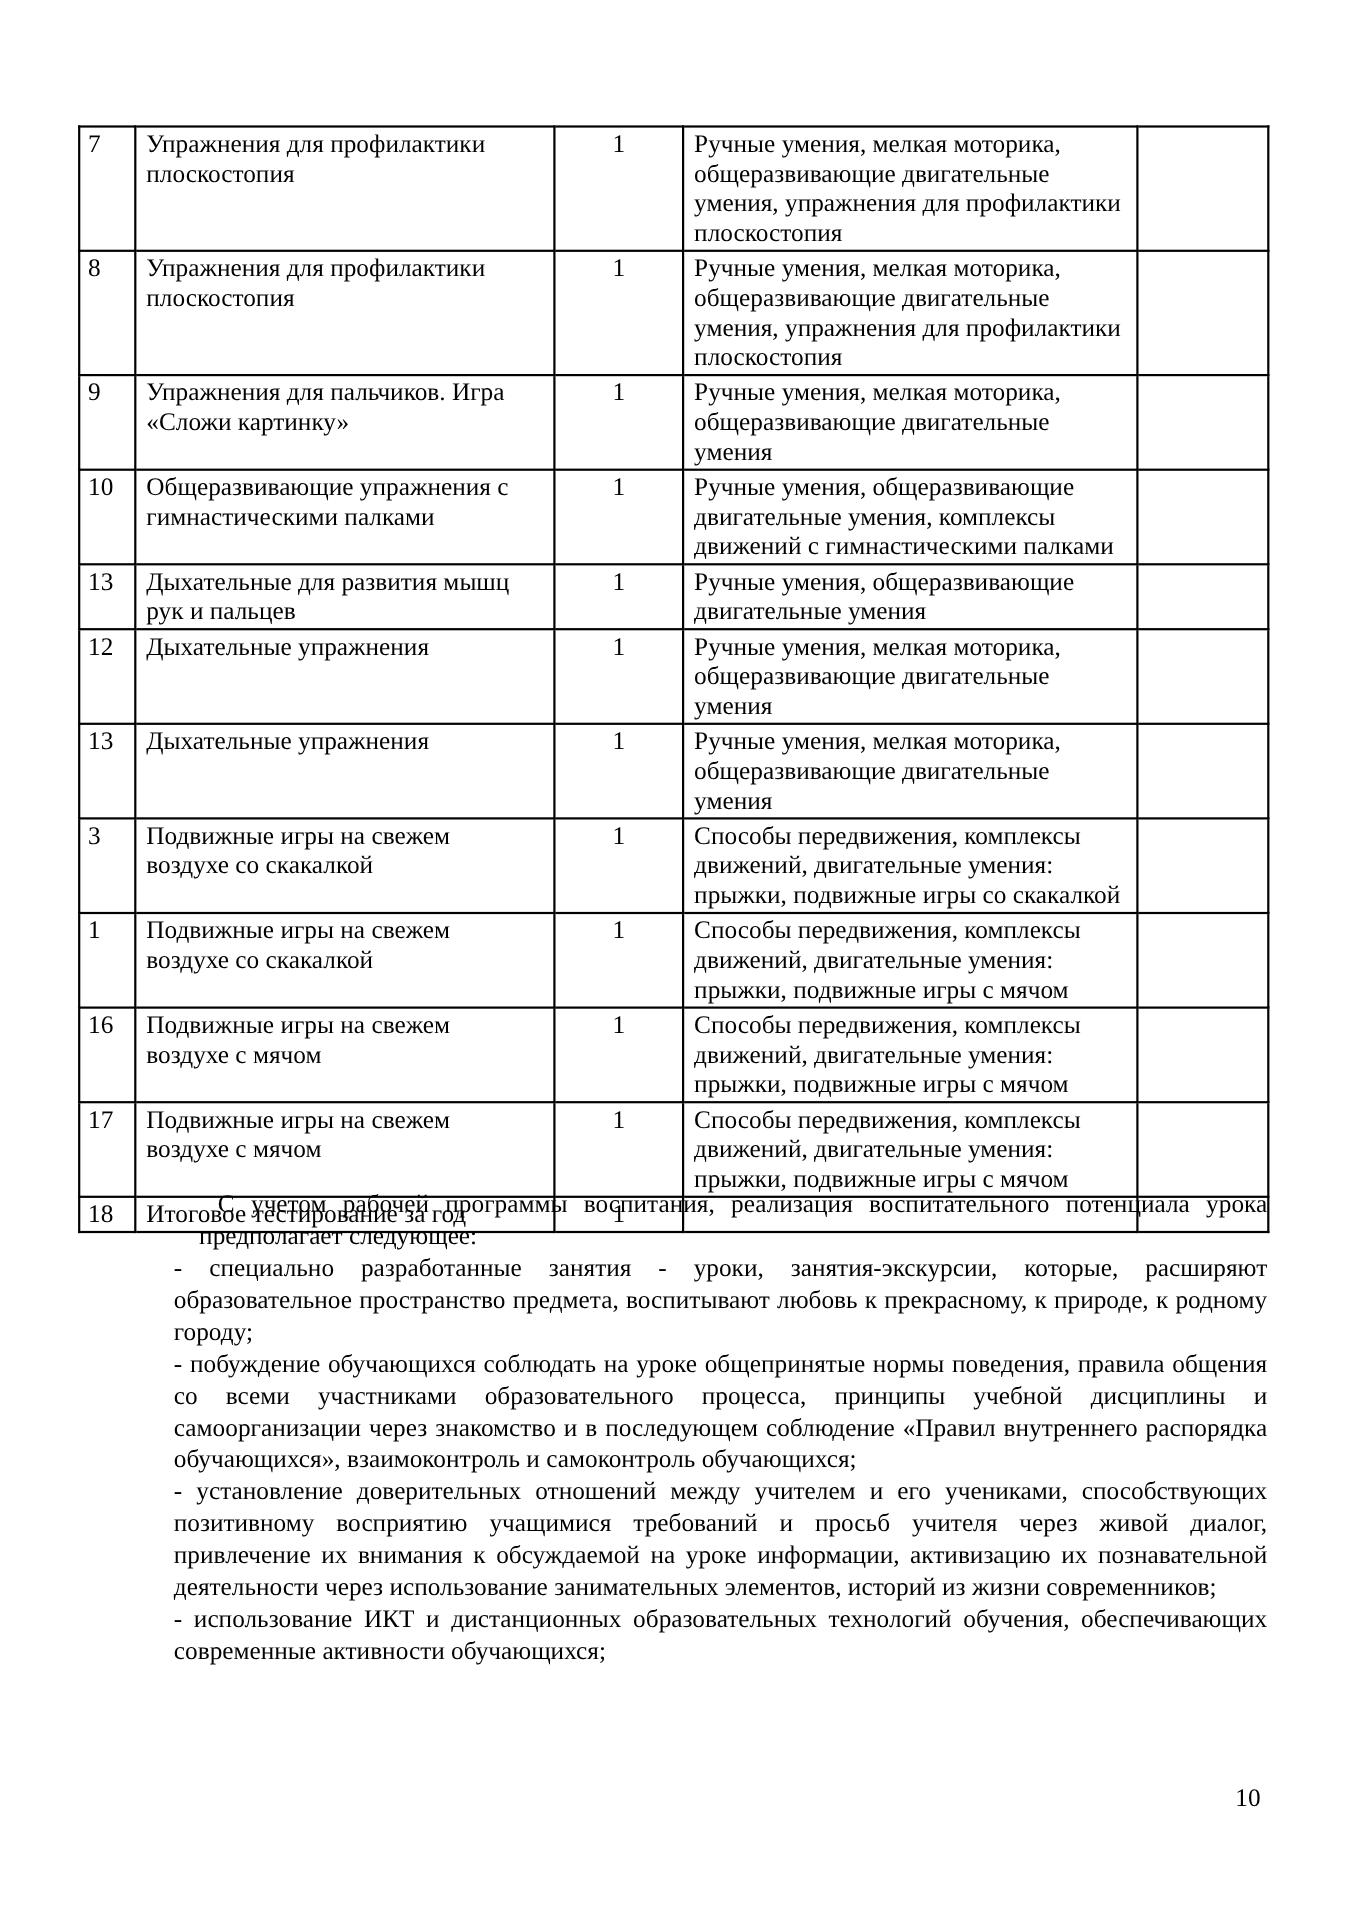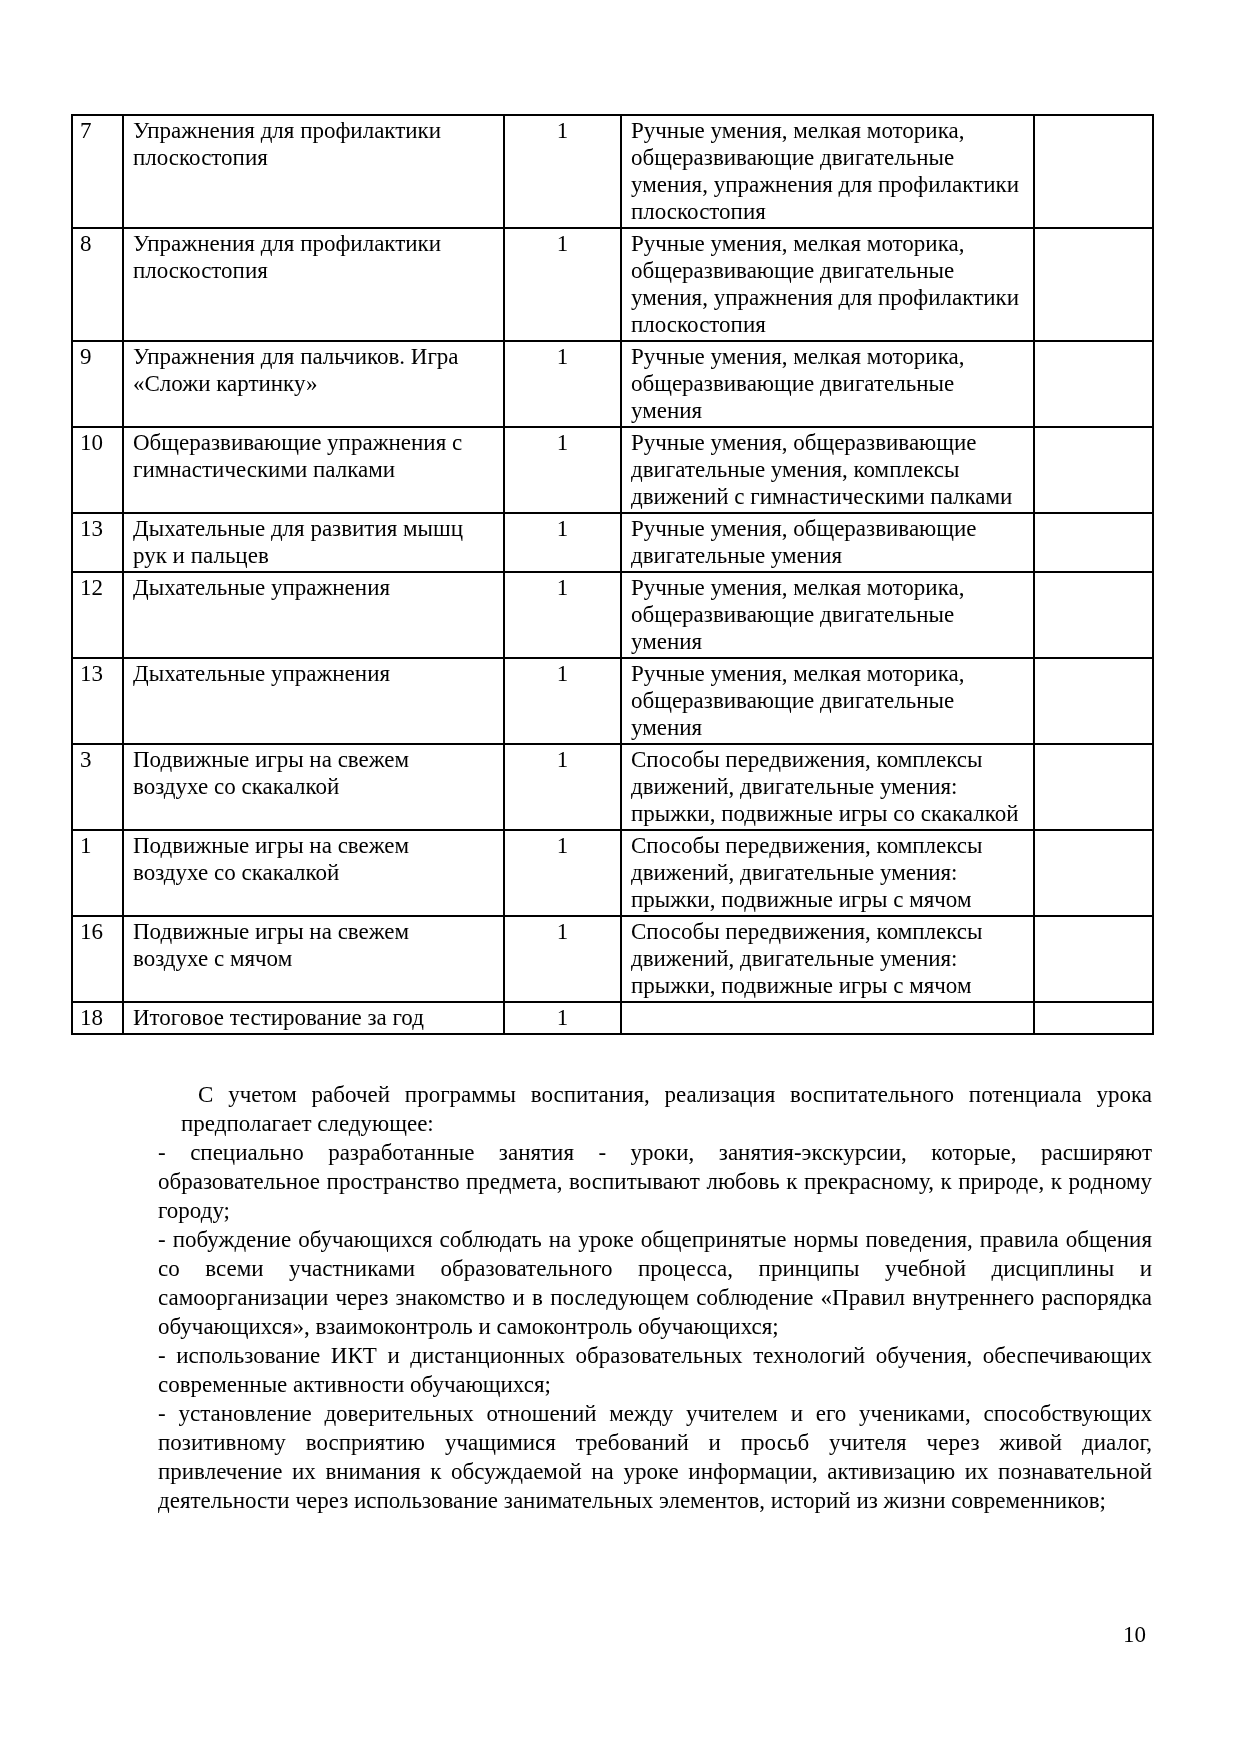--- a/index.html
+++ b/index.html
@@ -159,32 +159,42 @@
         <td class="c-num">16</td>
         <td class="c-topic">Подвижные игры на свежем
 воздухе с мячом</td>
         <td class="c-hours">1</td>
         <td class="c-skill">Способы передвижения, комплексы
 движений, двигательные умения:
 прыжки, подвижные игры с мячом</td>
         <td class="c-note"></td>
       </tr>
       <tr>
+        <td class="c-num">17</td>
+        <td class="c-topic">Подвижные игры на свежем
+воздухе с мячом</td>
+        <td class="c-hours">1</td>
+        <td class="c-skill">Способы передвижения, комплексы
+движений, двигательные умения:
+прыжки, подвижные игры с мячом</td>
+        <td class="c-note"></td>
+      </tr>
+      <tr>
         <td class="c-num">18</td>
         <td class="c-topic">Итоговое тестирование за год</td>
         <td class="c-hours">1</td>
         <td class="c-skill"></td>
         <td class="c-note"></td>
       </tr>
     </tbody>
   </table>
 
   <div class="body-text">
     <p class="first-para">С учетом рабочей программы воспитания, реализация воспитательного потенциала урока предполагает следующее:</p>
     <p>- специально разработанные занятия - уроки, занятия-экскурсии, которые, расширяют образовательное пространство предмета, воспитывают любовь к прекрасному, к природе, к родному городу;</p>
     <p>- побуждение обучающихся соблюдать на уроке общепринятые нормы поведения, правила общения со всеми участниками образовательного процесса, принципы учебной дисциплины и самоорганизации через знакомство и в последующем соблюдение «Правил внутреннего распорядка обучающихся», взаимоконтроль и самоконтроль обучающихся;</p>
+    <p>- установление доверительных отношений между учителем и его учениками, способствующих позитивному восприятию учащимися требований и просьб учителя через живой диалог, привлечение их внимания к обсуждаемой на уроке информации, активизацию их познавательной деятельности через использование занимательных элементов, историй из жизни современников;</p>
     <p>- использование ИКТ и дистанционных образовательных технологий обучения, обеспечивающих современные активности обучающихся;</p>
-    <p>- установление доверительных отношений между учителем и его учениками, способствующих позитивному восприятию учащимися требований и просьб учителя через живой диалог, привлечение их внимания к обсуждаемой на уроке информации, активизацию их познавательной деятельности через использование занимательных элементов, историй из жизни современников;</p>
   </div>
 
   <div class="page-num">10</div>
 
 </div>
 
 </body></html>

